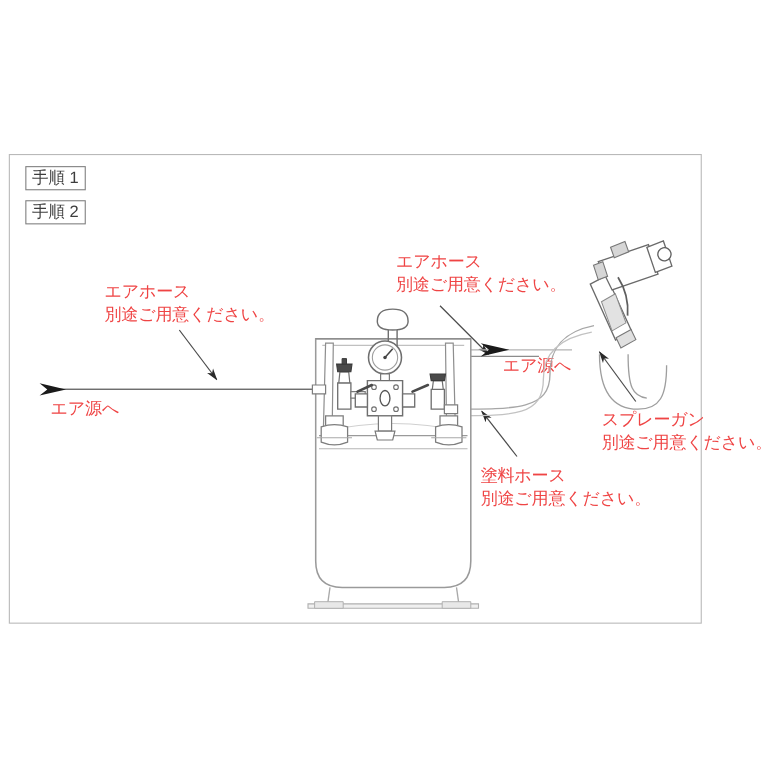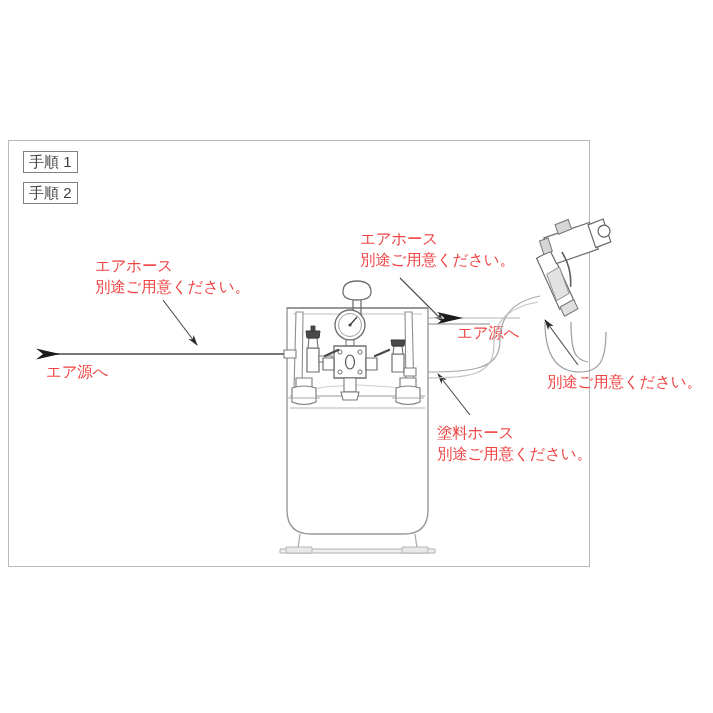--- a/index.html
+++ b/index.html
@@ -15,21 +15,21 @@
     background: #ffffff;
     font-family: "Liberation Sans", "DejaVu Sans", sans-serif;
     overflow: hidden;
   }
 
   
   #frame {
     position: absolute;
     left: 8px;
     top: 140px;
-    width: 582px;
+    width: 630px;
     height: 427px;
     box-sizing: border-box;
     border: 1px solid #b9b9b9;
     background: #ffffff;
   }
 
   
   .step-row {
     position: absolute;
     left: 14px;
@@ -105,20 +105,21 @@
     <div>エアホース</div>
     <div>別途ご用意ください。</div>
   </div>
 
   <div class="label" id="label-air-hose-top">
     <div>エアホース</div>
     <div>別途ご用意ください。</div>
   </div>
 
   <div class="label" id="label-spray-gun">
+    <div>スプレーガン</div>
     <div>別途ご用意ください。</div>
   </div>
 
   <div class="label" id="label-paint-hose">
     <div>塗料ホース</div>
     <div>別途ご用意ください。</div>
   </div>
 
   <div class="label" id="label-air-src-left">エア源へ</div>
 

